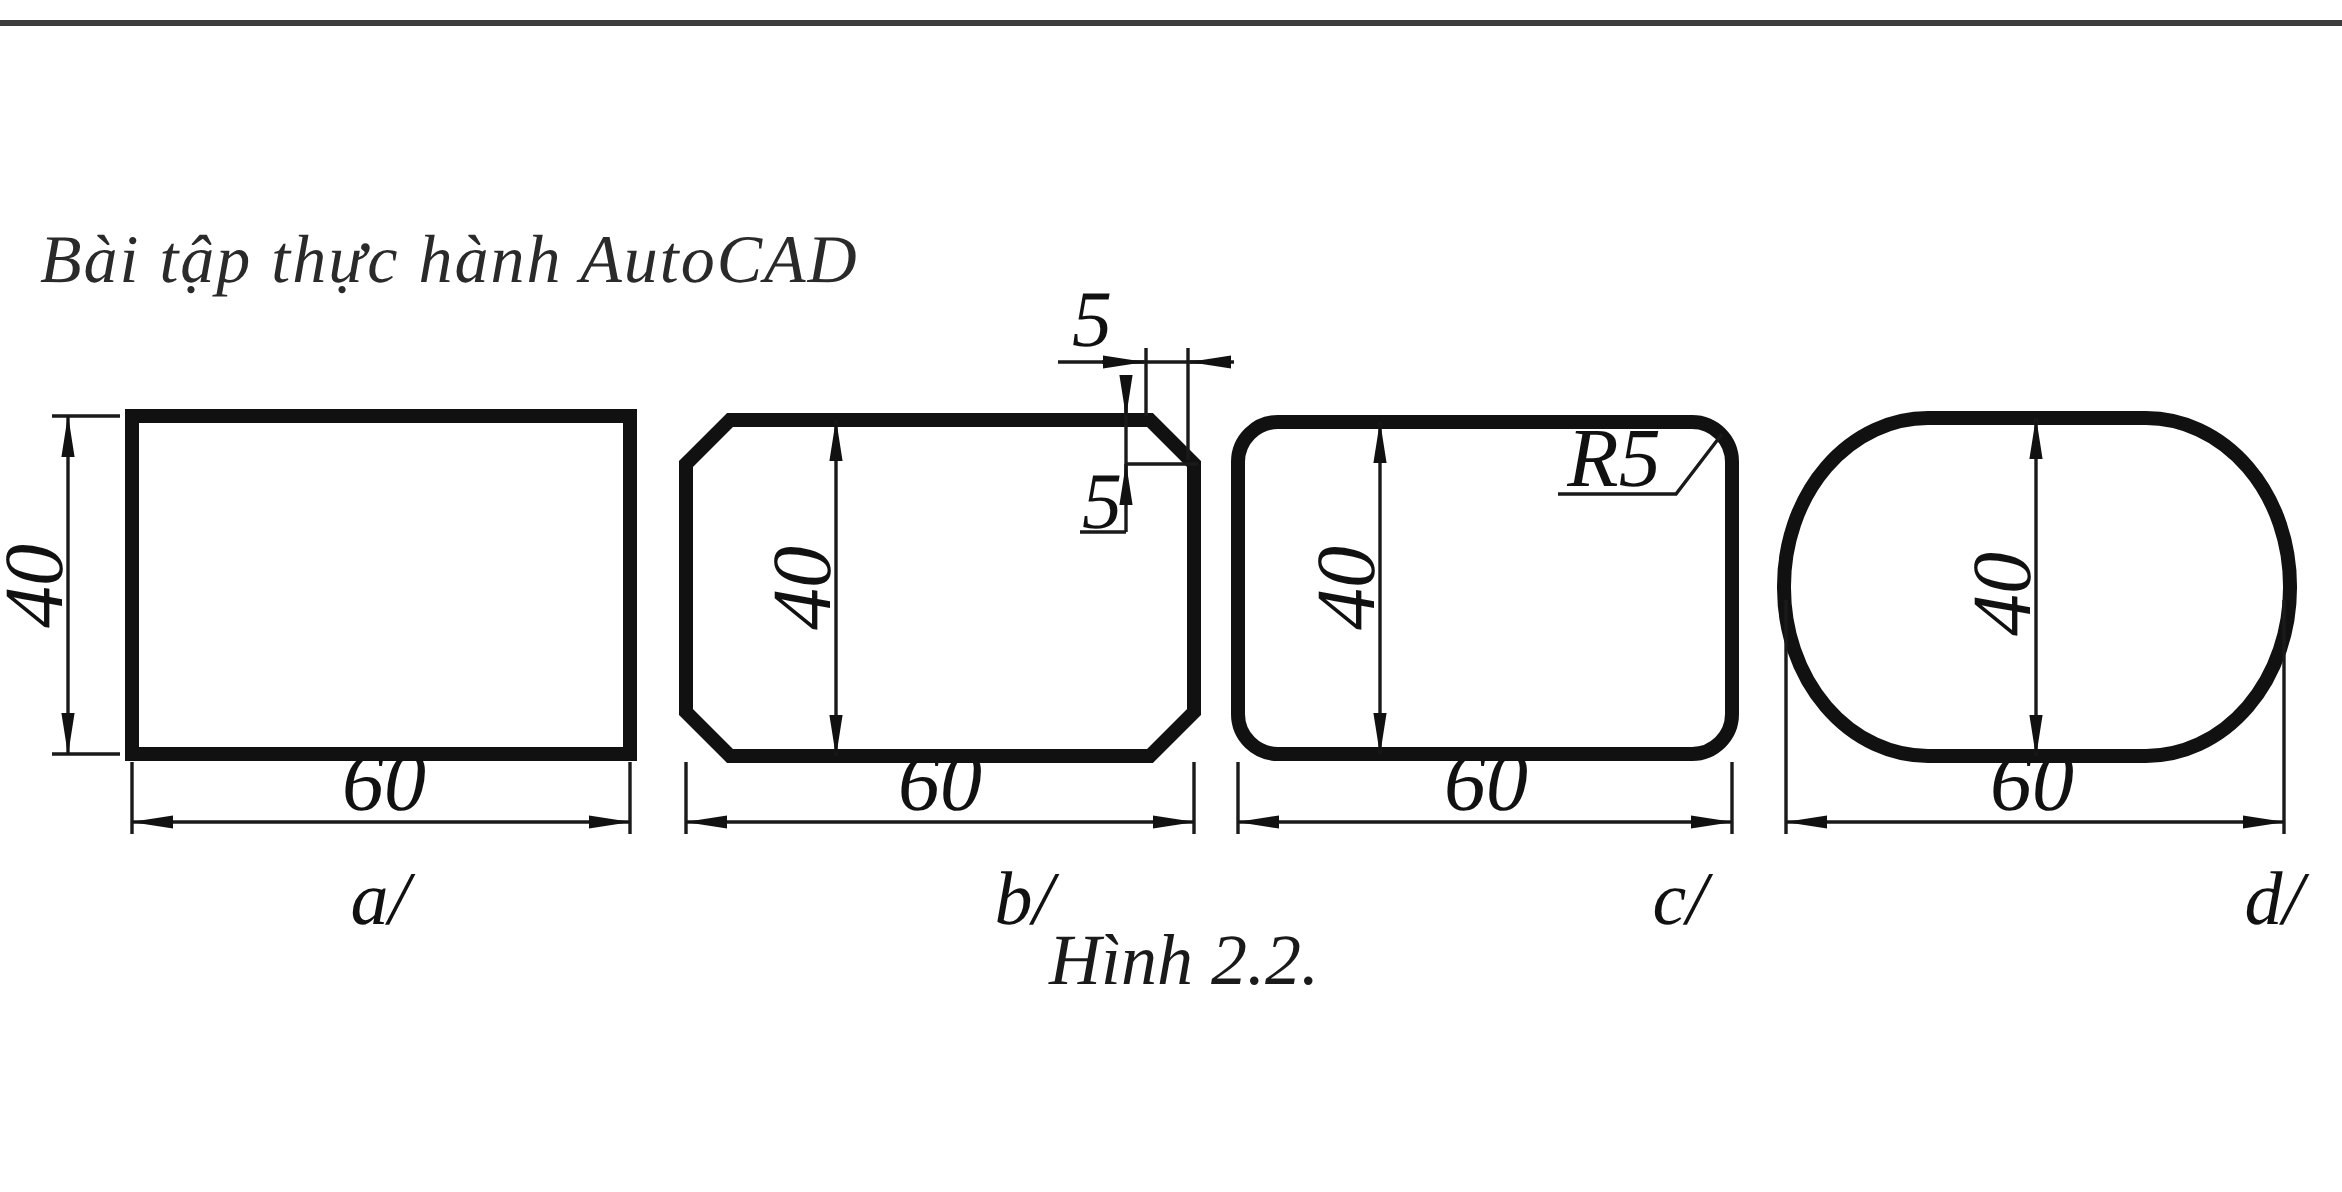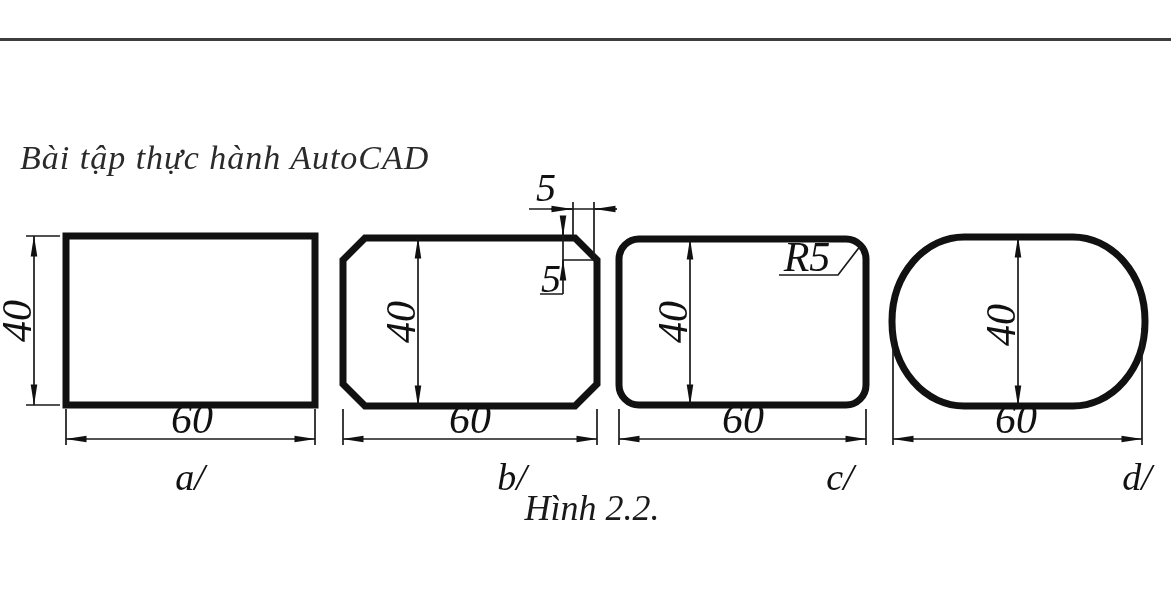--- a/index.html
+++ b/index.html
@@ -3,21 +3,20 @@
 <meta charset="utf-8">
 <style>
   html, body { margin: 0; padding: 0; background: #ffffff; }
   .page {
     position: relative;
     width: 1171px;
     height: 516px;
     background: #ffffff;
     overflow: hidden;
     font-family: "Liberation Serif", serif;
-    margin-top: 28px;
   }
   .top-rule {
     position: absolute;
     left: 0; top: 10px;
     width: 1171px; height: 3px;
     background: #3d3d3d;
   }
   svg.drawing { position: absolute; left: 0; top: 0; }
   .outline { fill: none; stroke: #111111; stroke-width: 7; stroke-linejoin: miter; }
   .thin    { fill: none; stroke: #1a1a1a; stroke-width: 1.7; }

